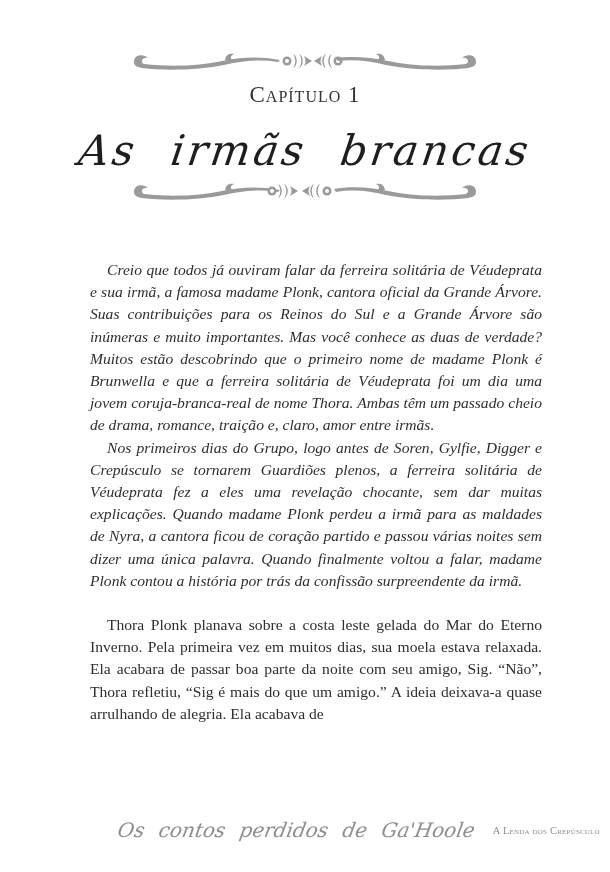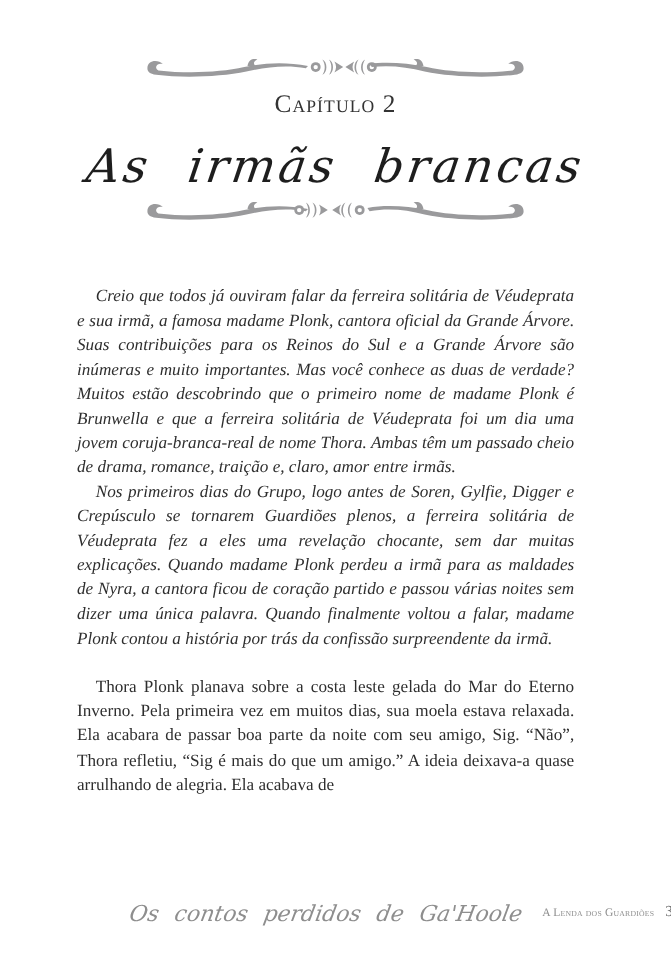--- a/index.html
+++ b/index.html
@@ -48,21 +48,21 @@
       word-spacing: 18px;
       color: #1e1e1e;
       font-family: "DejaVu Serif", "Liberation Serif", serif;
       font-weight: normal;
       transform: skewX(-8deg);
     }
 
     .body-text {
       position: absolute;
       top: 259px;
-      left: 70px;
+      left: 90px;
       width: 452px;
       font-size: 15.6px;
       line-height: 22.2px;
       text-align: justify;
       color: #2e2e2e;
     }
     .body-text p {
       margin: 0;
       text-indent: 17px;
     }
@@ -126,21 +126,21 @@
       <path d="M196 6 C191 8 191 18 196 20 C193 16 193 10 196 6 Z"></path>
       <path d="M202 6 C197 8 197 18 202 20 C199 16 199 10 202 6 Z"></path>
       <circle cx="208" cy="13" r="4.5"></circle>
       <circle cx="208" cy="13" r="2" fill="#fff"></circle>
       <path d="M346 14 C346 6 336 6 332 10 C338 9 340 14 336 16 C310 19 280 18 258 13 C240 9 220 8 206 10 L208 13 C224 11 240 13 256 17 C280 22 314 23 338 20 C344 19 346 17 346 14 Z"></path>
       <path d="M255 12 C254 6 250 5 246 6 C250 8 250 10 247 13 Z"></path>
     </g>
   </svg>
 </div>
 
-<div class="chapter-label">Capítulo 2</div>
+<div class="chapter-label">Capítulo 1</div>
 <div class="chapter-title">As irmãs brancas</div>
 
 <div class="ornament bottom">
   <svg viewBox="0 0 350 26">
     <g fill="#9a9a9c">
       <path d="M4 14 C4 6 14 6 18 10 C12 9 10 14 14 16 C40 19 70 18 92 13 C110 9 130 8 150 12 L148 14 C130 11 112 13 94 17 C70 22 36 23 12 20 C6 19 4 17 4 14 Z"></path>
       <path d="M95 12 C96 6 100 5 104 6 C100 8 100 10 103 13 Z"></path>
       <circle cx="142" cy="13" r="4.5"></circle>
       <circle cx="142" cy="13" r="2" fill="#fff"></circle>
       <path d="M148 6 C153 8 153 18 148 20 C151 16 151 10 148 6 Z"></path>
@@ -174,21 +174,21 @@
       <g stroke="#9a9a9c" stroke-width="1.2" fill="none">
         <line x1="11" y1="1" x2="11" y2="21"></line>
         <line x1="1" y1="11" x2="21" y2="11"></line>
         <line x1="4" y1="4" x2="18" y2="18"></line>
         <line x1="18" y1="4" x2="4" y2="18"></line>
         <circle cx="11" cy="11" r="3"></circle>
         <path d="M9 3 L11 5 L13 3 M9 19 L11 17 L13 19 M3 9 L5 11 L3 13 M19 9 L17 11 L19 13"></path>
       </g>
     </svg>
   </span>
-  <span class="series-name">A Lenda dos Guardiões</span>
+  <span class="series-name">A Lenda dos Crepúsculo</span>
   <span class="snowflake right">
     <svg viewBox="0 0 22 22">
       <g stroke="#9a9a9c" stroke-width="1.2" fill="none">
         <line x1="11" y1="1" x2="11" y2="21"></line>
         <line x1="1" y1="11" x2="21" y2="11"></line>
         <line x1="4" y1="4" x2="18" y2="18"></line>
         <line x1="18" y1="4" x2="4" y2="18"></line>
         <circle cx="11" cy="11" r="3"></circle>
         <path d="M9 3 L11 5 L13 3 M9 19 L11 17 L13 19 M3 9 L5 11 L3 13 M19 9 L17 11 L19 13"></path>
       </g>

